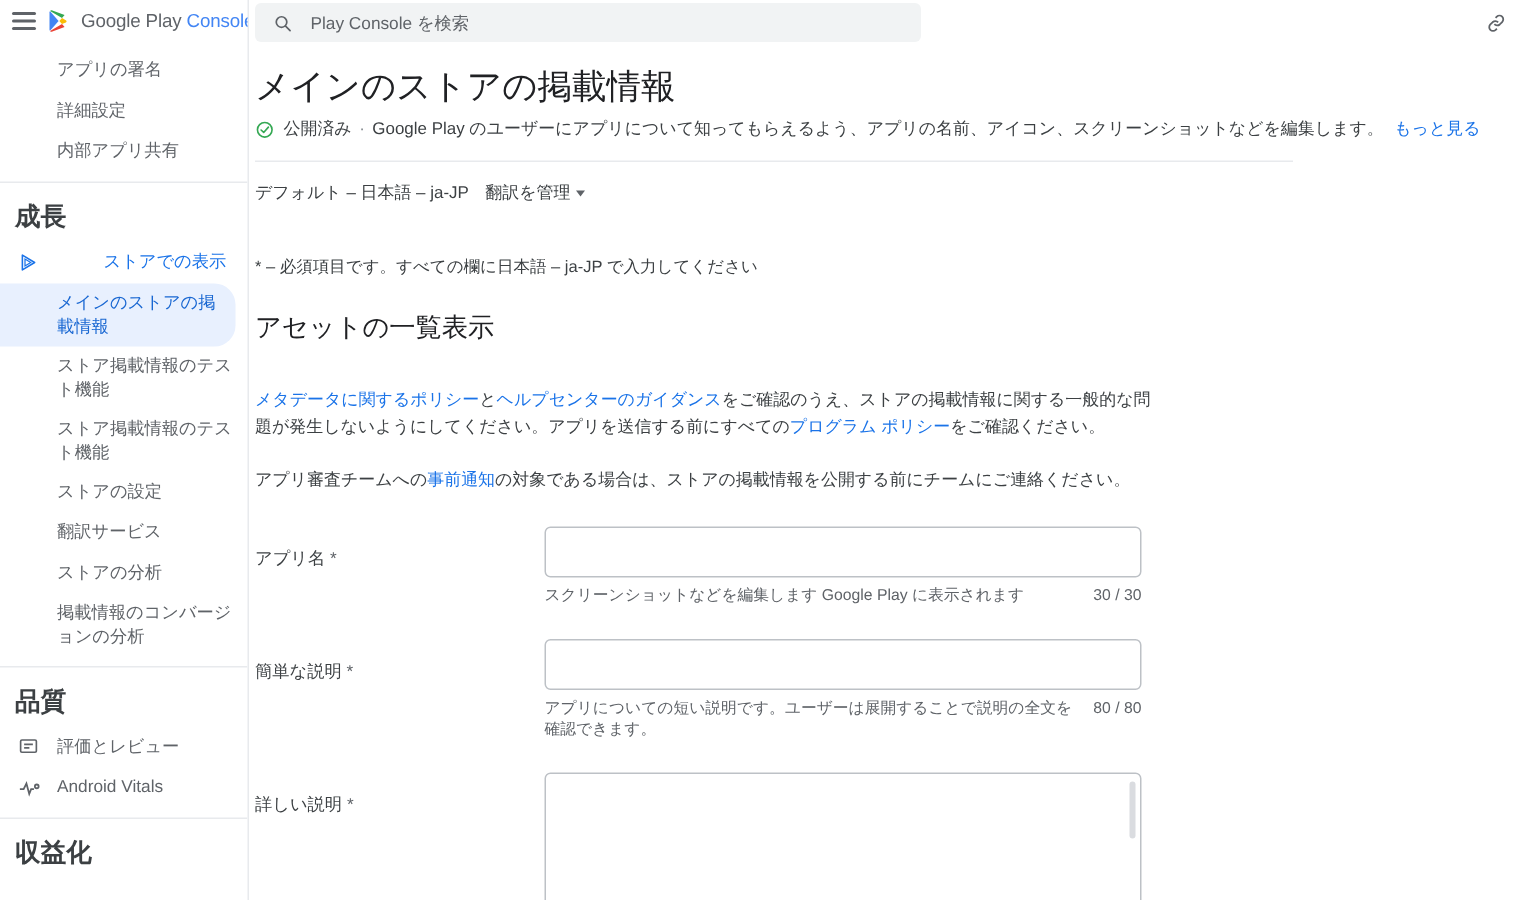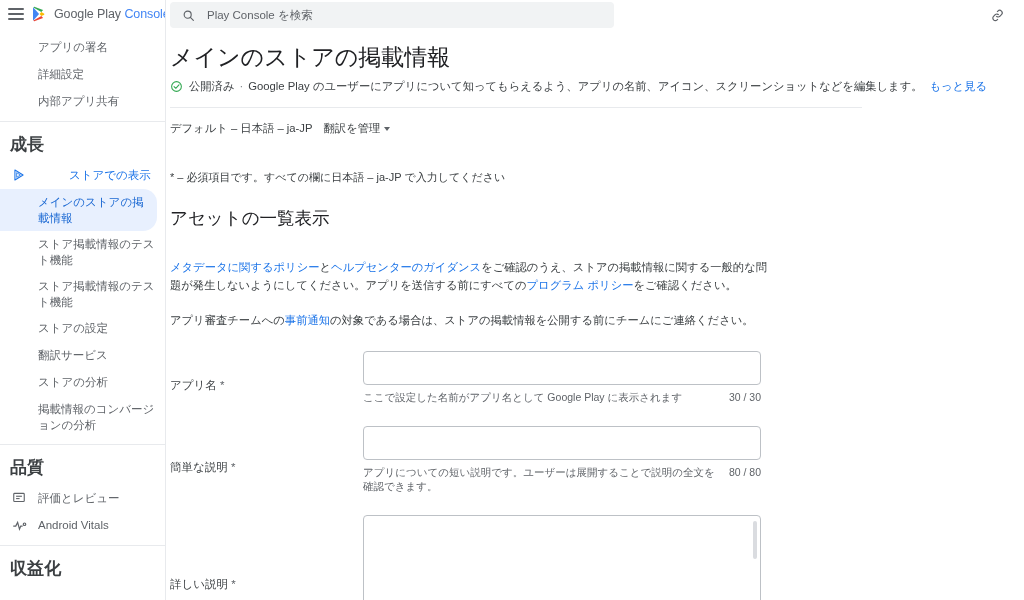--- a/index.html
+++ b/index.html
@@ -207,21 +207,20 @@
     color: #3c4043;
     width: 598px;
   }
   .policy-p.second { margin-top: 17px; }
   .policy-p a { color: #1a73e8; text-decoration: none; cursor: pointer; }
 
   
   .form-row {
     display: flex;
     margin-top: 22px;
-    align-items: center;
   }
   .form-label {
     width: 193px;
     flex: 0 0 193px;
     font-size: 11.5px;
     color: #3c4043;
     padding-top: 14px;
     line-height: 16px;
   }
   .form-label .star { color: #5f6368; }
@@ -449,21 +448,21 @@
       </p>
 
       <div class="form-row">
         <div class="form-label">
           <span>アプリ名</span>
           <span class="star">*</span>
         </div>
         <div class="form-field">
           <input class="txt-input" type="text" value="" style="">
           <div class="helper-row">
-            <span>ここで設定した名前がアプリ名として Google Play に表示されます</span>
+            <span>スクリーンショットなどを編集します Google Play に表示されます</span>
             <span class="counter">30 / 30</span>
           </div>
         </div>
       </div>
 
       <div class="form-row">
         <div class="form-label">
           <span>簡単な説明</span>
           <span class="star">*</span>
         </div>

